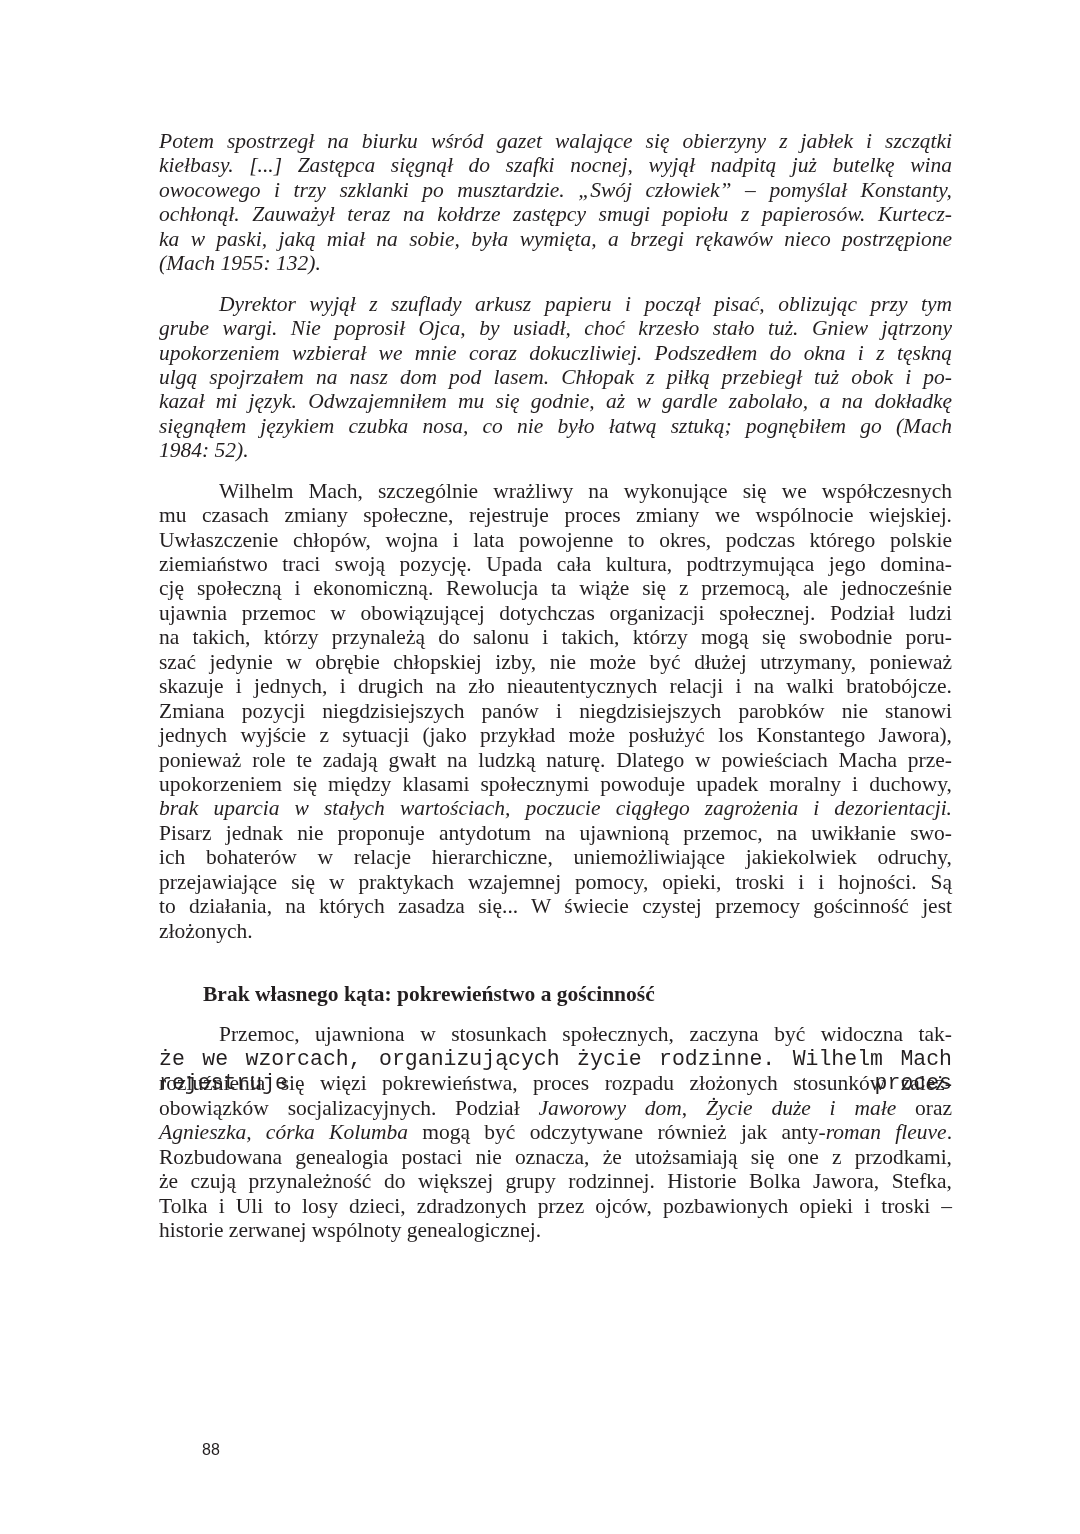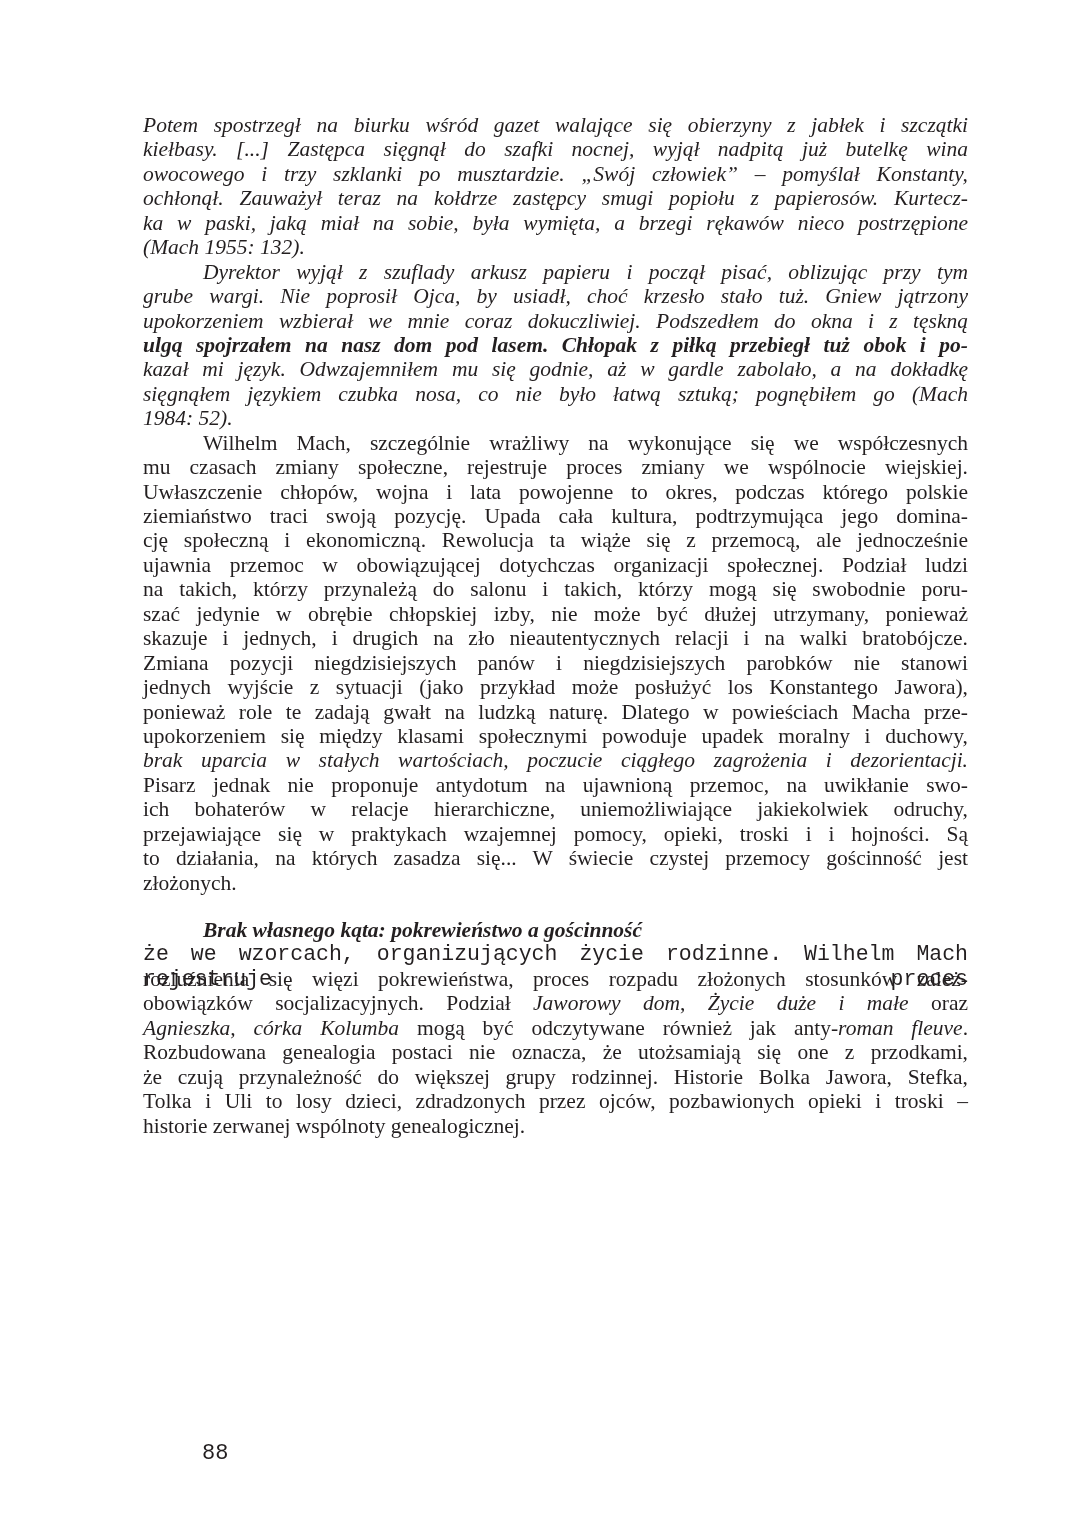--- a/index.html
+++ b/index.html
@@ -6,45 +6,45 @@
   body { width: 1080px; height: 1534px; position: relative; overflow: hidden; }
   .page {
     position: absolute; left: 143px; top: 113px; width: 825px;
     font-family: "Liberation Serif", "DejaVu Serif", serif;
     font-size: 21.5px; color: #231f20; line-height: 24.45px;
   }
   .ln { display: block; white-space: nowrap; text-align: justify; text-align-last: justify; height: 24.45px; overflow: visible; }
   .ln.end { text-align-last: left; }
   .it { font-style: italic; }
   .ind { text-indent: 60px; }
-  .para { margin: 0; }
+  .para { margin: 16px; }
   .gap { height: 23px; }
-  .heading { font-weight: bold; padding-left: 60px; height: 24.45px; white-space: nowrap; font-style: italic; }
-  .pgnum { position: absolute; left: 202px; top: 1441px; font-family: Liberation Mono, monospace; font-size: 22px; color: #231f20; }
+  .heading { font-weight: bold; padding-left: 60px; height: 24.45px; white-space: nowrap; }
+  .pgnum { position: absolute; left: 202px; top: 1441px; font-family: Liberation Sans, sans-serif; font-size: 16px; color: #231f20; }
   .it-inline { font-style: italic; }
 </style>
 </head>
 <body>
 
 <div class="page">
 
   <div class="para it">
     <span class="ln" style="white-space: normal;">Potem spostrzegł na biurku wśród gazet walające się obierzyny z jabłek i szczątki</span>
     <span class="ln" style="white-space: normal;">kiełbasy. [...] Zastępca sięgnął do szafki nocnej, wyjął nadpitą już butelkę wina</span>
     <span class="ln" style="white-space: normal;">owocowego i trzy szklanki po musztardzie. „Swój człowiek” – pomyślał Konstanty,</span>
     <span class="ln" style="white-space: normal;">ochłonął. Zauważył teraz na kołdrze zastępcy smugi popiołu z papierosów. Kurtecz-</span>
     <span class="ln" style="white-space: normal;">ka w paski, jaką miał na sobie, była wymięta, a brzegi rękawów nieco postrzępione</span>
     <span class="ln end" style="white-space: normal;">(Mach 1955: 132).</span>
   </div>
 
   <div class="para it">
     <span class="ln ind" style="white-space: normal;">Dyrektor wyjął z szuflady arkusz papieru i począł pisać, oblizując przy tym</span>
     <span class="ln" style="white-space: normal;">grube wargi. Nie poprosił Ojca, by usiadł, choć krzesło stało tuż. Gniew jątrzony</span>
     <span class="ln" style="white-space: normal;">upokorzeniem wzbierał we mnie coraz dokuczliwiej. Podszedłem do okna i z tęskną</span>
-    <span class="ln" style="white-space: normal; font-weight: bold;">ulgą spojrzałem na nasz dom pod lasem. Chłopak z piłką przebiegł tuż obok i po-</span>
+    <span class="ln" style="white-space: normal;">ulgą spojrzałem na nasz dom pod lasem. Chłopak z piłką przebiegł tuż obok i po-</span>
     <span class="ln" style="white-space: normal;">kazał mi język. Odwzajemniłem mu się godnie, aż w gardle zabolało, a na dokładkę</span>
     <span class="ln" style="white-space: normal;">sięgnąłem językiem czubka nosa, co nie było łatwą sztuką; pognębiłem go (Mach</span>
     <span class="ln end" style="white-space: normal;">1984: 52).</span>
   </div>
 
   <div class="para">
     <span class="ln ind" style="white-space: normal;">Wilhelm Mach, szczególnie wrażliwy na wykonujące się we współczesnych</span>
     <span class="ln" style="white-space: normal;">mu czasach zmiany społeczne, rejestruje proces zmiany we wspólnocie wiejskiej.</span>
     <span class="ln" style="white-space: normal;">Uwłaszczenie chłopów, wojna i lata powojenne to okres, podczas którego polskie</span>
     <span class="ln" style="white-space: normal;">ziemiaństwo traci swoją pozycję. Upada cała kultura, podtrzymująca jego domina-</span>
@@ -63,20 +63,21 @@
     <span class="ln" style="white-space: normal;">przejawiające się w praktykach wzajemnej pomocy, opieki, troski i i hojności. Są</span>
     <span class="ln" style="white-space: normal;">to działania, na których zasadza się... W świecie czystej przemocy gościnność jest</span>
     <span class="ln end" style="white-space: normal;">złożonych.</span>
   </div>
 
   <div class="gap"></div>
 
   <div class="heading">Brak własnego kąta: pokrewieństwo a gościnność</div>
 
   <div class="para">
+    <span class="ln ind" style="white-space: normal;">Przemoc, ujawniona w stosunkach społecznych, zaczyna być widoczna tak-</span>
     <span class="ln" style="white-space: normal; font-family: Liberation Mono, monospace;">że we wzorcach, organizujących życie rodzinne. Wilhelm Mach rejestruje proces</span>
     <span class="ln" style="white-space: normal;">rozluźnienia się więzi pokrewieństwa, proces rozpadu złożonych stosunków zależ-</span>
     <span class="ln" style="white-space: normal;"><span>obowiązków socjalizacyjnych. Podział </span><span class="it-inline">Jaworowy dom</span><span>, </span><span class="it-inline">Życie duże i małe</span><span> oraz</span></span>
     <span class="ln" style="white-space: normal;"><span class="it-inline">Agnieszka, córka Kolumba</span><span> mogą być odczytywane również jak anty-</span><span class="it-inline">roman fleuve</span><span>.</span></span>
     <span class="ln" style="white-space: normal;">Rozbudowana genealogia postaci nie oznacza, że utożsamiają się one z przodkami,</span>
     <span class="ln" style="white-space: normal;">że czują przynależność do większej grupy rodzinnej. Historie Bolka Jawora, Stefka,</span>
     <span class="ln" style="white-space: normal;">Tolka i Uli to losy dzieci, zdradzonych przez ojców, pozbawionych opieki i troski –</span>
     <span class="ln end" style="white-space: normal;">historie zerwanej wspólnoty genealogicznej.</span>
   </div>
 </div>

